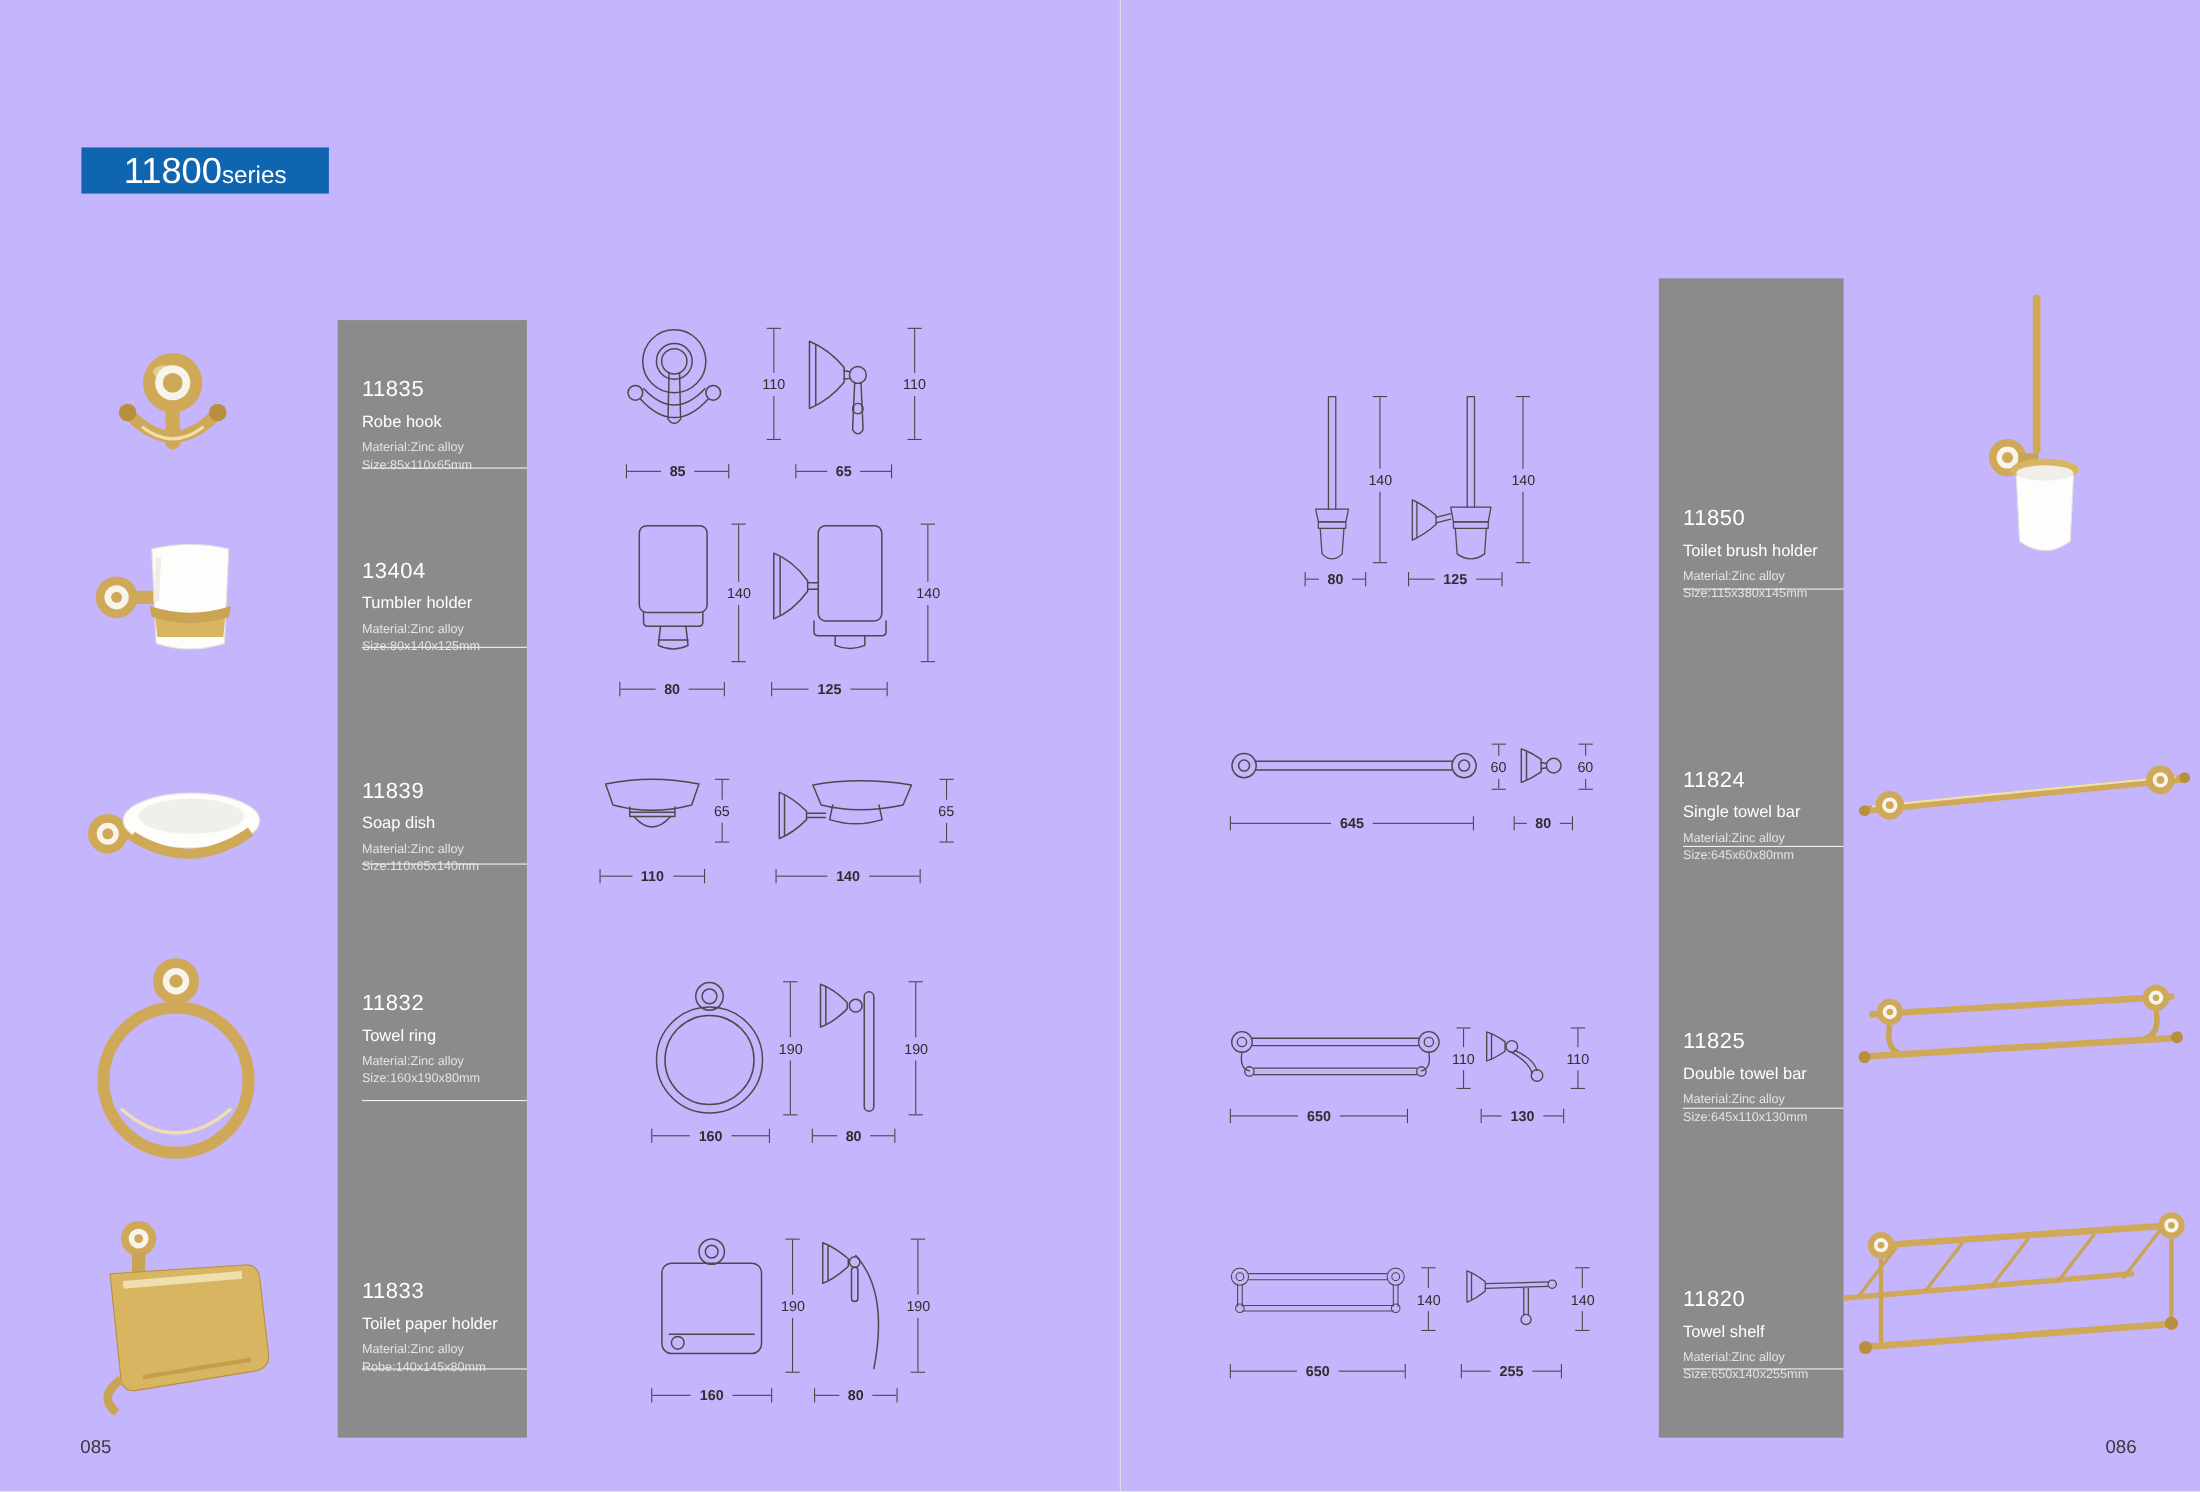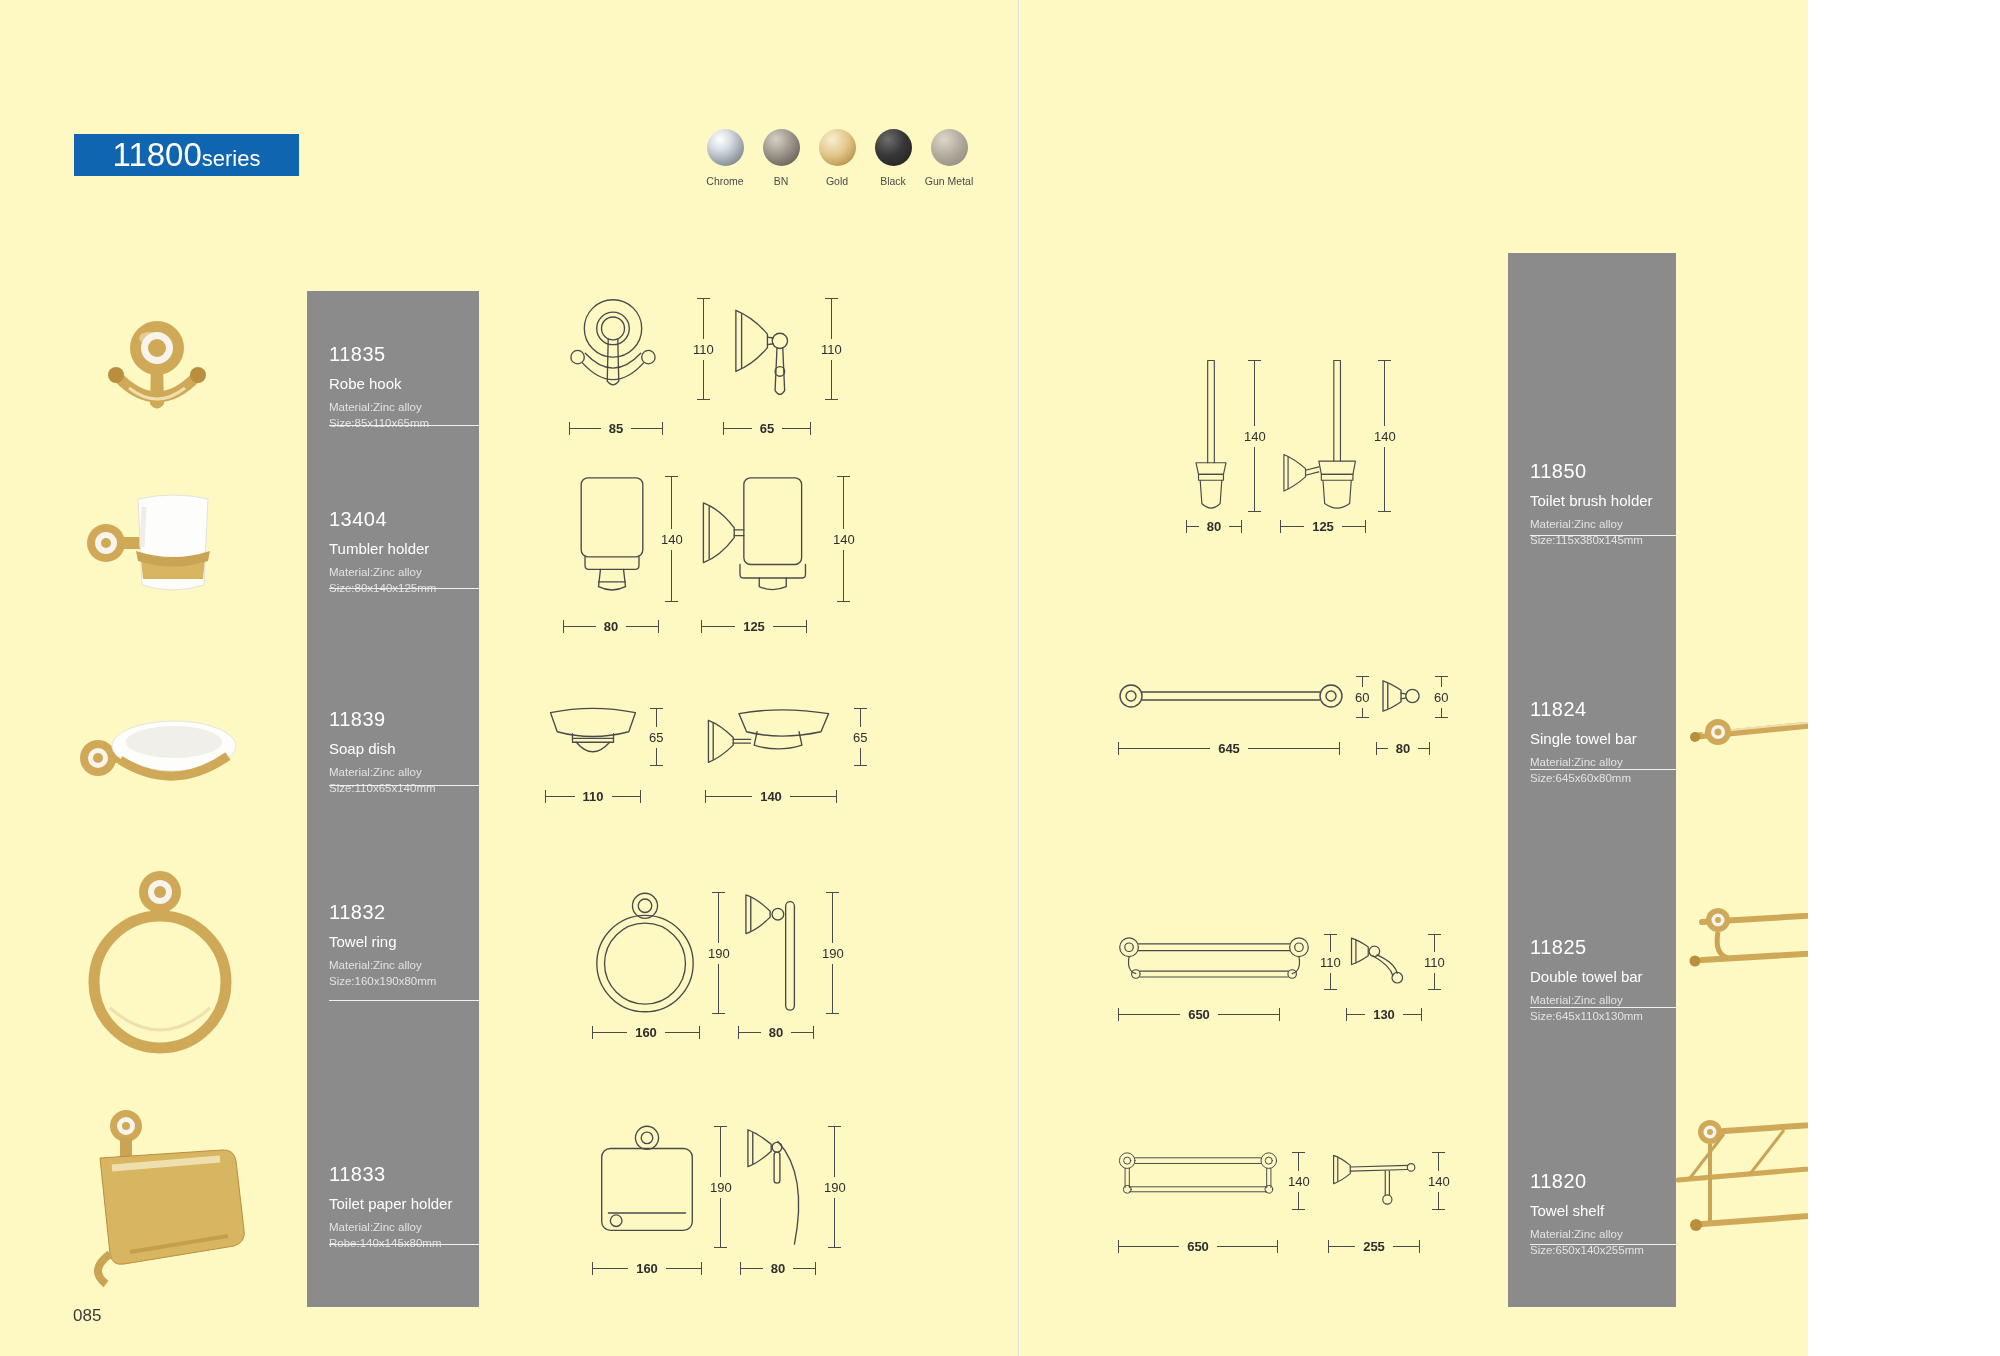--- a/index.html
+++ b/index.html
@@ -1,17 +1,17 @@
 <!DOCTYPE html>
 <html><head>
 <meta charset="utf-8">
 <style>
   *{box-sizing:border-box;margin:0;padding:0}
   html,body{background:#fff}
-  #page{position:relative;width:1808px;height:1356px;background:#fef9c3;overflow:hidden;
+  #page{position:relative;width:2000px;height:1356px;background:#c4b5fd;overflow:hidden;
         font-family:"Liberation Sans","DejaVu Sans",sans-serif;color:#333}
   .divider{position:absolute;left:1018px;top:0;width:1px;height:1356px;background:#e1e1e1}
 
   
   .banner{position:absolute;left:74px;top:134px;width:225px;height:42px;background:#1065b0;
           color:#fff;display:flex;align-items:baseline;justify-content:center;padding-top:3px}
   .banner .big{font-size:33px;line-height:36px}
   .banner .small{font-size:22px}
 
   
@@ -65,42 +65,20 @@
 <body>
 
 <div id="page">
   <div class="divider"></div>
 
   <div class="banner">
     <span class="big">11800</span>
       <span class="small">series</span>
   </div>
 
-  <div class="swatches">
-    <div class="sw">
-        <span class="ball chrome"></span>
-        <span class="sl">Chrome</span>
-      </div>
-    <div class="sw">
-        <span class="ball bn"></span>
-        <span class="sl">BN</span>
-      </div>
-    <div class="sw">
-        <span class="ball gold"></span>
-        <span class="sl">Gold</span>
-      </div>
-    <div class="sw">
-        <span class="ball black"></span>
-        <span class="sl">Black</span>
-      </div>
-    <div class="sw">
-        <span class="ball gun"></span>
-        <span class="sl">Gun Metal</span>
-      </div>
-  </div>
 
   <div class="photo" style="left:95px;top:312px;width:122px;height:122px">
     <svg viewBox="0 0 122 122">
       <circle cx="62" cy="36" r="27" fill="#cfa958"></circle>
         <ellipse cx="54" cy="26" rx="10" ry="6" fill="#eddcab" opacity="0.7"></ellipse>
       <circle cx="62" cy="36" r="16" fill="#f7f4ec"></circle>
         <circle cx="62" cy="36" r="9" fill="#cfa958"></circle>
       <path d="M56,52 L55,92 Q62,101 69,92 L68,52 Z" fill="#cfa958"></path>
       <path d="M22,64 Q62,106 102,64" stroke="#cfa958" stroke-width="11" fill="none" stroke-linecap="round"></path>
       <circle cx="21" cy="63" r="8" fill="#b98f3e"></circle>

